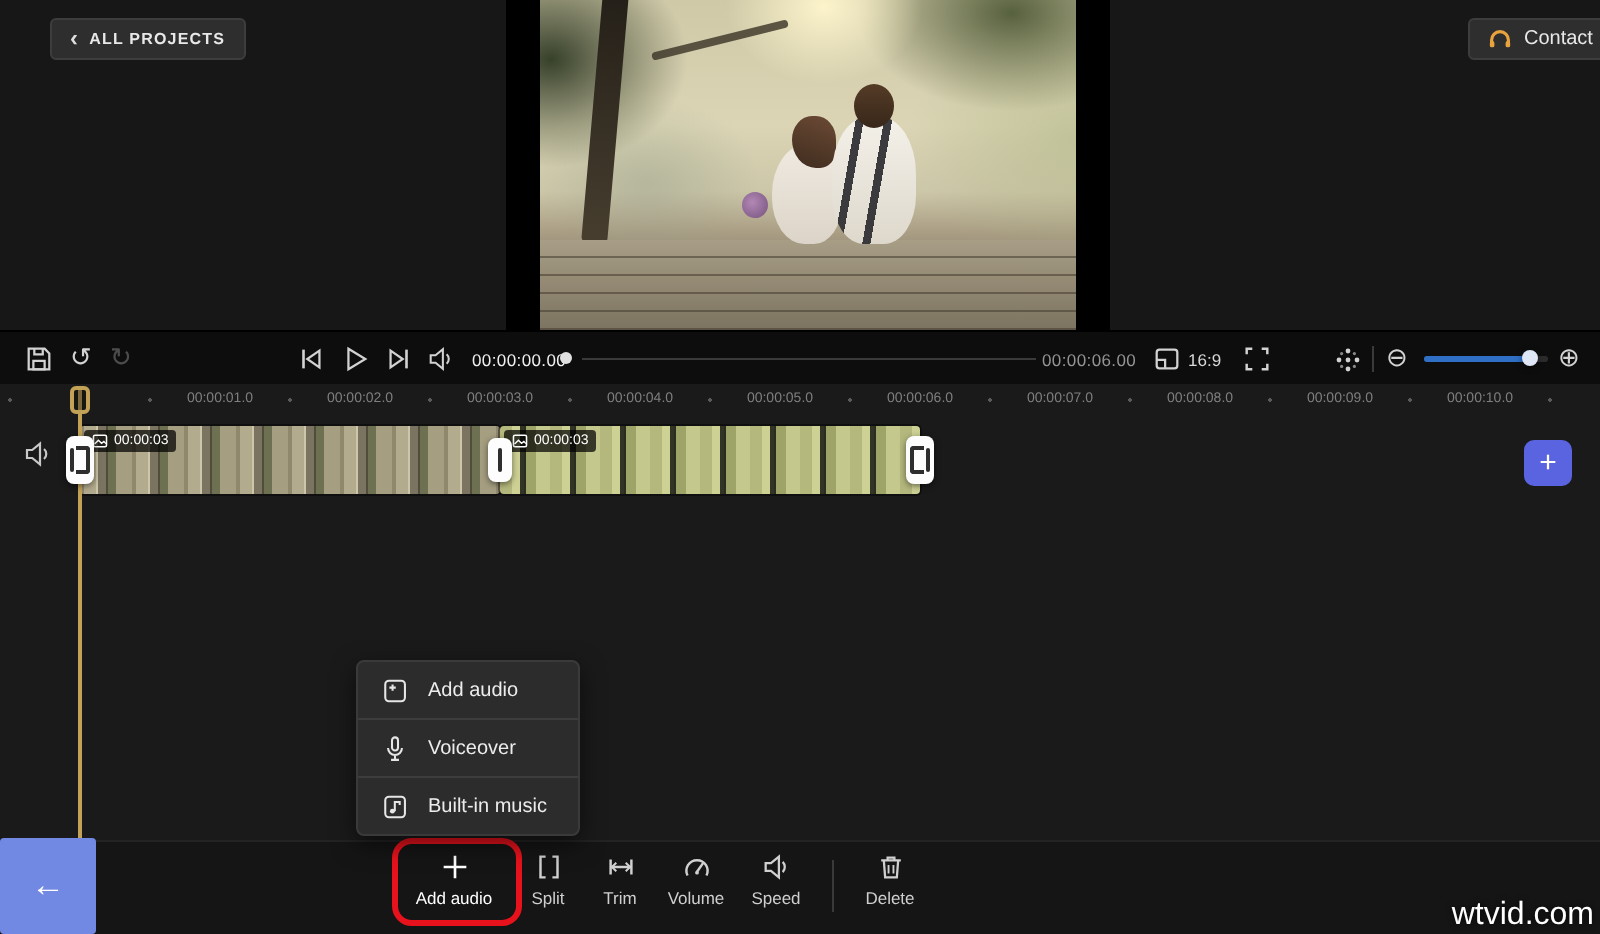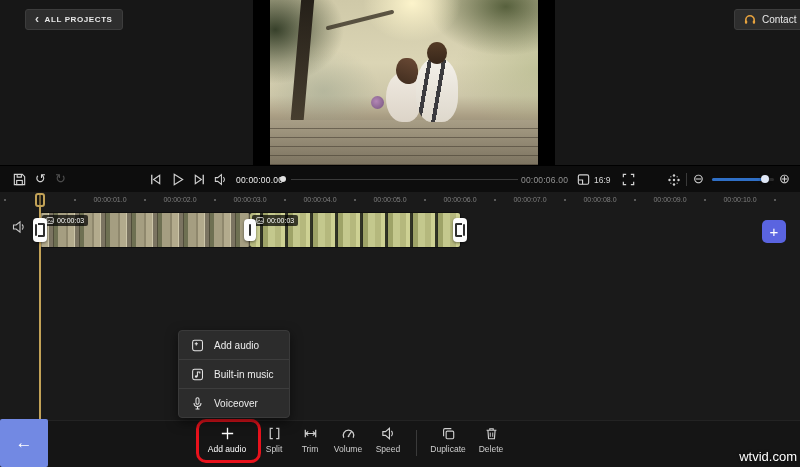--- a/index.html
+++ b/index.html
@@ -98,21 +98,21 @@
   
   .bottom-bar{position:absolute;left:0;top:420px;width:800px;height:47px;background:#151515;border-top:1px solid #232323;box-sizing:border-box;}
   .back-btn{position:absolute;left:0;top:419px;width:48px;height:48px;background:#7289e3;border-radius:2px;
     color:#fff;font-size:17px;display:flex;align-items:center;justify-content:center;cursor:pointer;z-index:3;}
   .tools{position:absolute;left:198px;top:421px;height:45px;display:flex;align-items:flex-start;z-index:3;}
   .tool{display:flex;flex-direction:column;align-items:center;gap:2px;padding-top:4px;font-size:8.5px;color:#cfcfcf;
     text-align:center;line-height:1.2;cursor:pointer;}
   .tdivider{width:1px;height:26px;background:#3a3a3a;margin:9px 8px 0 8px;}
   .save-btn{position:absolute;left:727px;top:420px;width:73px;height:47px;background:#8195e7;color:#fff;
     display:flex;flex-direction:column;align-items:center;justify-content:center;gap:1px;font-size:9px;cursor:pointer;z-index:3;}
-  .watermark{position:absolute;right:3px;top:449px;font-size:13px;color:#fff;z-index:5;text-shadow:0 0 3px rgba(0,0,0,.7);}
+  .watermark{position:absolute;right:3px;top:449px;font-size:16px;color:#fff;z-index:5;text-shadow:0 0 3px rgba(0,0,0,.7);}
   .red-box{position:absolute;left:196px;top:419px;width:59px;height:38px;border:3px solid #e8121c;border-radius:10px;
     z-index:4;pointer-events:none;}
 </style>
 </head>
 <body>
 
 <div class="app">
 
   <div class="top-btn" id="btn-all-projects">
     <span class="chev">‹</span>
@@ -257,33 +257,33 @@
     <div class="audio-menu">
       <div class="menu-item">
         <svg width="15" height="15" viewBox="0 0 16 16">
           <rect x="2.8" y="2.5" width="10.5" height="11" rx="2" fill="none" stroke="#e6e6e6" stroke-width="1.1"></rect>
           <path d="M5 6.2 h3.4 M6.7 4.5 v3.4" fill="none" stroke="#e6e6e6" stroke-width="1.1"></path>
         </svg>
         <span>Add audio</span>
       </div>
       <div class="menu-item">
         <svg width="15" height="15" viewBox="0 0 16 16">
+          <rect x="6.4" y="1.8" width="3.2" height="7" rx="1.6" fill="none" stroke="#e6e6e6" stroke-width="1.1"></rect>
+          <path d="M4.3 7.5 a3.7 3.7 0 0 0 7.4 0 M8 11.4 v2.2 M5.9 13.8 h4.2" fill="none" stroke="#e6e6e6" stroke-width="1.1"></path>
+        </svg>
+        <span>Voiceover</span>
+      </div>
+      <div class="menu-item">
+        <svg width="15" height="15" viewBox="0 0 16 16">
           <rect x="2.8" y="2.5" width="10.5" height="11" rx="2" fill="none" stroke="#e6e6e6" stroke-width="1.1"></rect>
           <circle cx="6.6" cy="10.2" r="1.3" fill="#e6e6e6"></circle>
           <path d="M7.9 10.2 V5.3 h2.6 v1.6" fill="none" stroke="#e6e6e6" stroke-width="1.1"></path>
         </svg>
         <span>Built-in music</span>
       </div>
-      <div class="menu-item">
-        <svg width="15" height="15" viewBox="0 0 16 16">
-          <rect x="6.4" y="1.8" width="3.2" height="7" rx="1.6" fill="none" stroke="#e6e6e6" stroke-width="1.1"></rect>
-          <path d="M4.3 7.5 a3.7 3.7 0 0 0 7.4 0 M8 11.4 v2.2 M5.9 13.8 h4.2" fill="none" stroke="#e6e6e6" stroke-width="1.1"></path>
-        </svg>
-        <span>Voiceover</span>
-      </div>
     </div>
   </div>
 
   <div class="bottom-bar"></div>
 
   <div class="back-btn">
     <span>←</span>
   </div>
 
   <div class="tools">
@@ -315,27 +315,20 @@
       <span>Volume</span>
     </div>
     <div class="tool" style="width:40px">
       <svg width="17" height="17" viewBox="0 0 18 18">
         <path d="M3 7 h2.8 L10 3.5 V14.5 L5.8 11 H3 z" stroke="#d0d0d0" stroke-width="1.2" fill="none"></path>
         <path d="M12 6.3 a3.8 3.8 0 0 1 0 5.4" stroke="#d0d0d0" stroke-width="1.2" fill="none"></path>
       </svg>
       <span>Speed</span>
     </div>
     <div class="tdivider"></div>
-    <div class="tool" style="width:46px">
-      <svg width="17" height="17" viewBox="0 0 18 18">
-        <rect x="6.5" y="6.5" width="8" height="8" rx="1.2" stroke="#d0d0d0" stroke-width="1.2" fill="none"></rect>
-        <path d="M12 3.8 H5.2 a1.4 1.4 0 0 0 -1.4 1.4 V12" stroke="#d0d0d0" stroke-width="1.2" fill="none"></path>
-      </svg>
-      <span>Duplicate</span>
-    </div>
     <div class="tool" style="width:40px">
       <svg width="17" height="17" viewBox="0 0 18 18">
         <path d="M3.8 5.5 H14.2 M7.2 5.5 V4 h3.6 v1.5" stroke="#d0d0d0" stroke-width="1.2" fill="none"></path>
         <path d="M5.2 5.5 l.7 9 h6.2 l.7 -9" stroke="#d0d0d0" stroke-width="1.2" fill="none"></path>
         <path d="M7.7 8 v4.5 M10.3 8 v4.5" stroke="#d0d0d0" stroke-width="1" fill="none"></path>
       </svg>
       <span>Delete</span>
     </div>
   </div>
 

